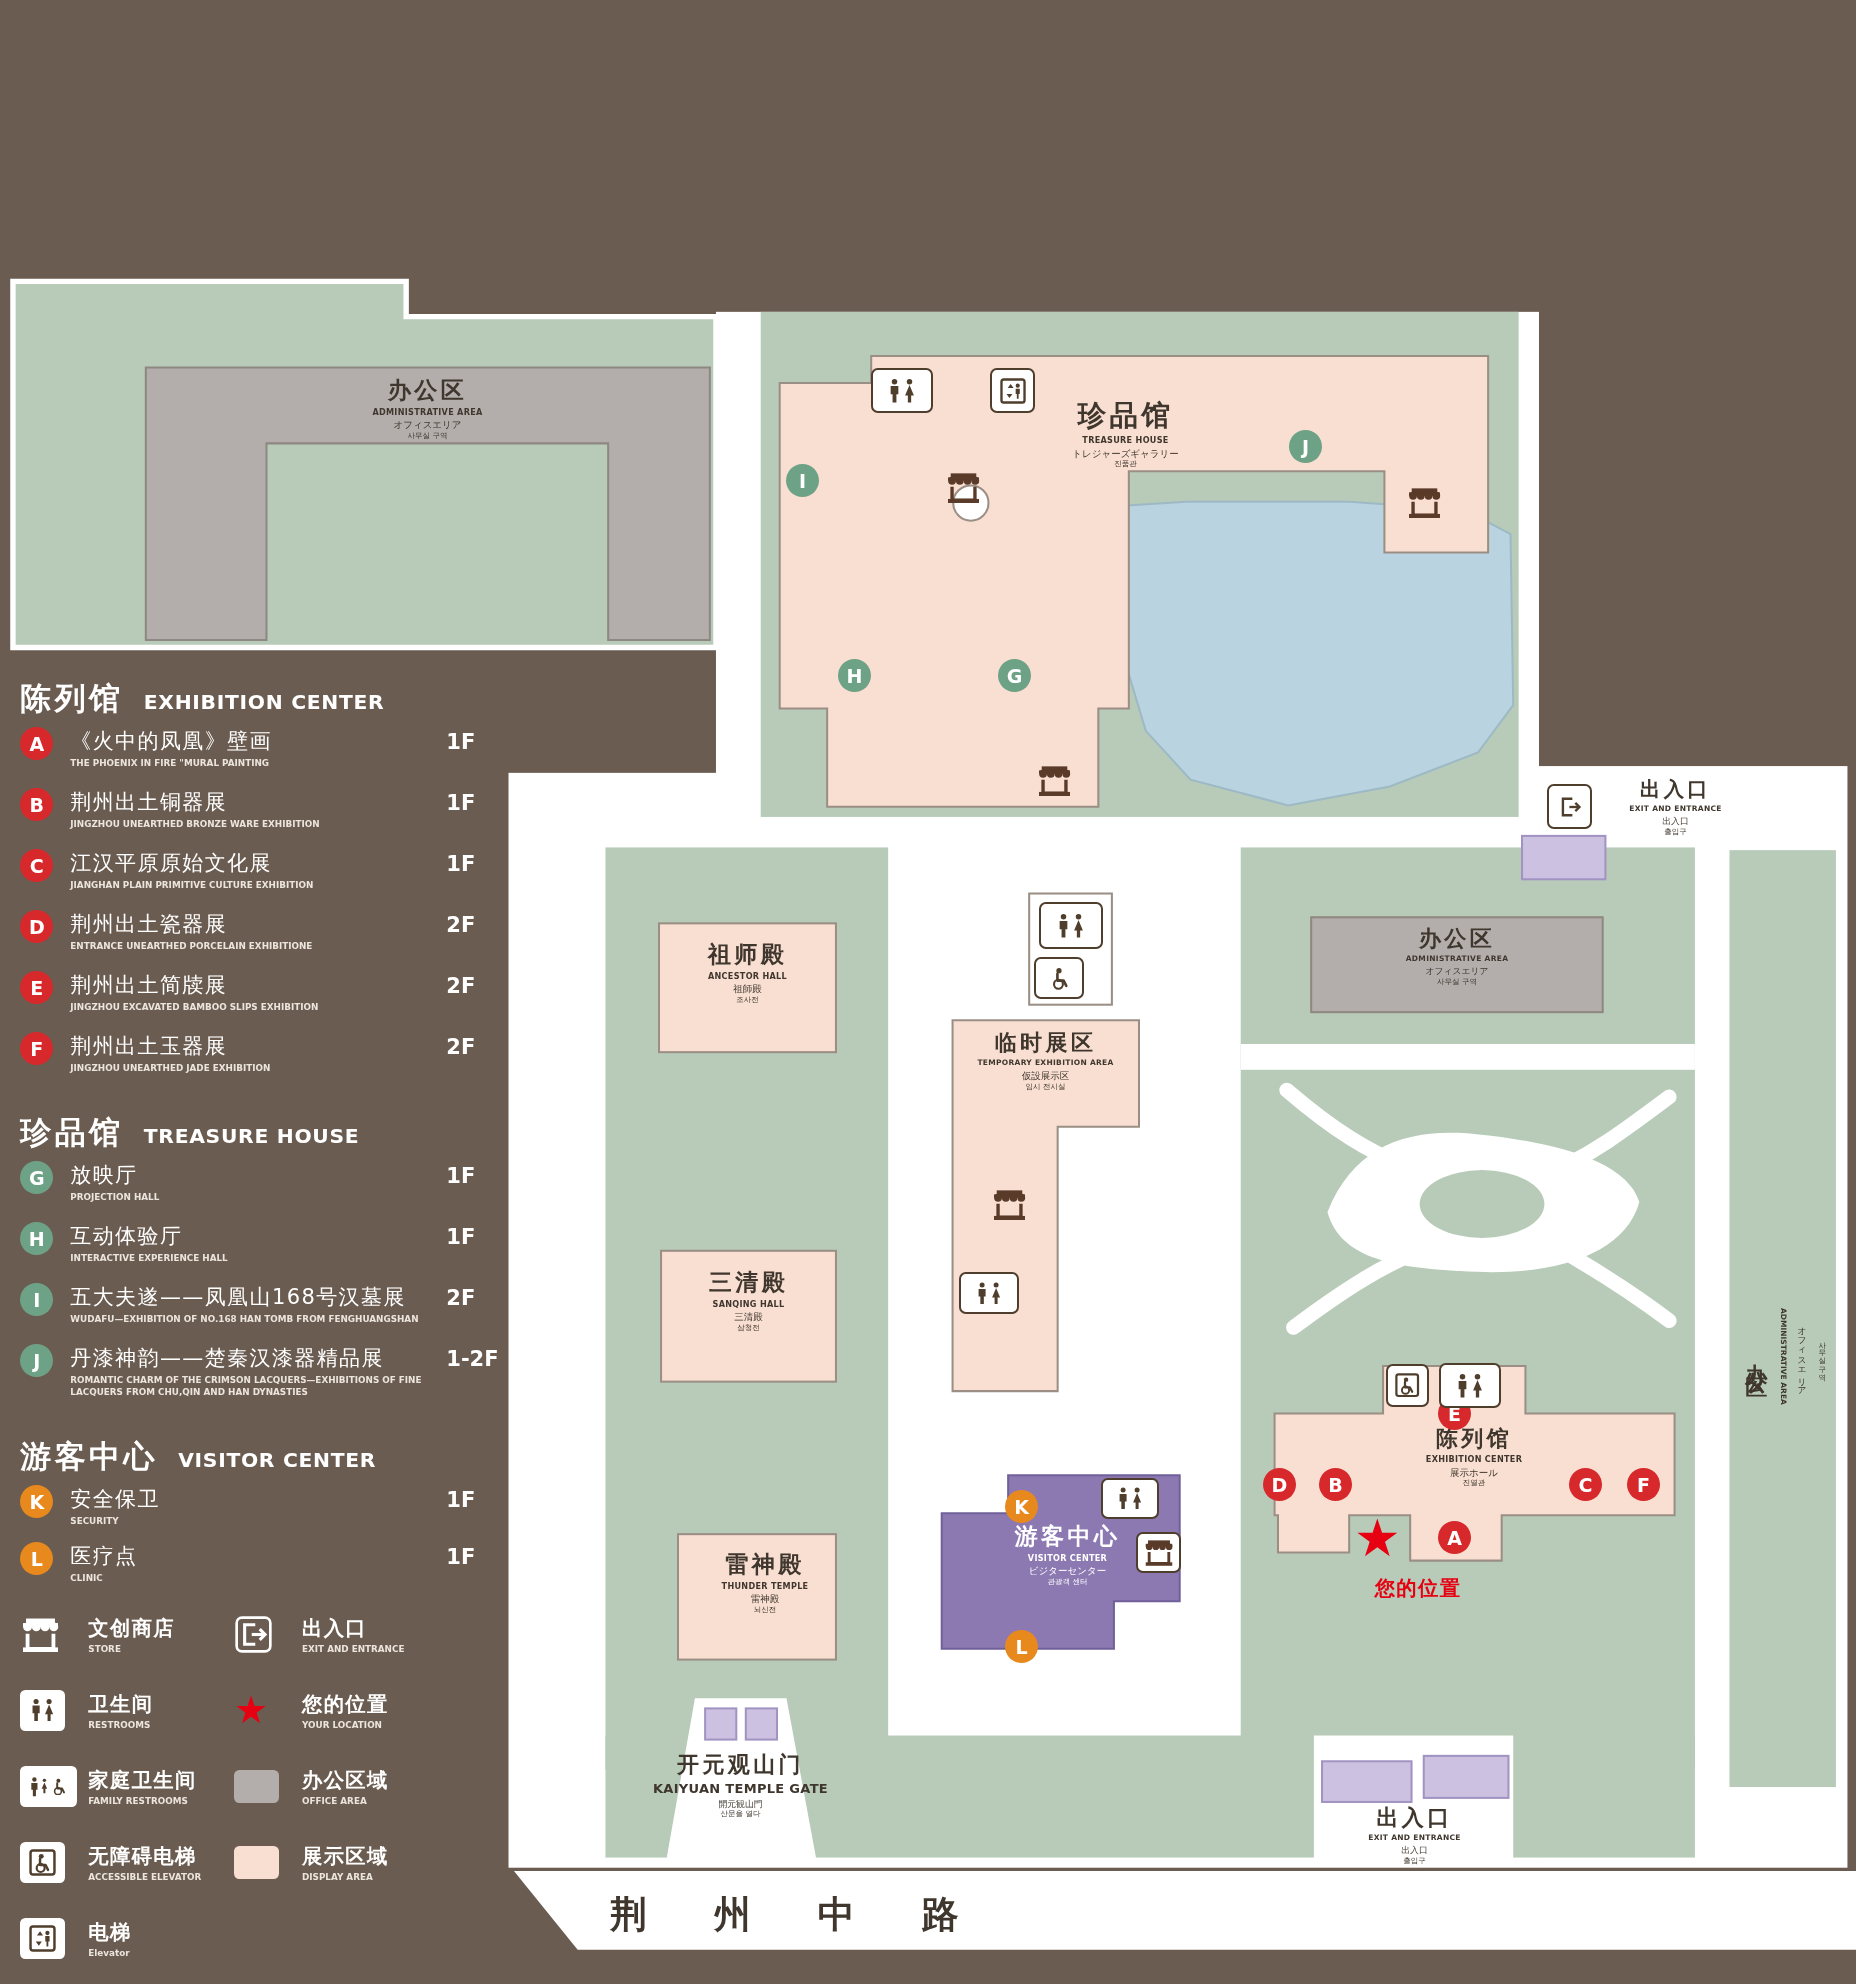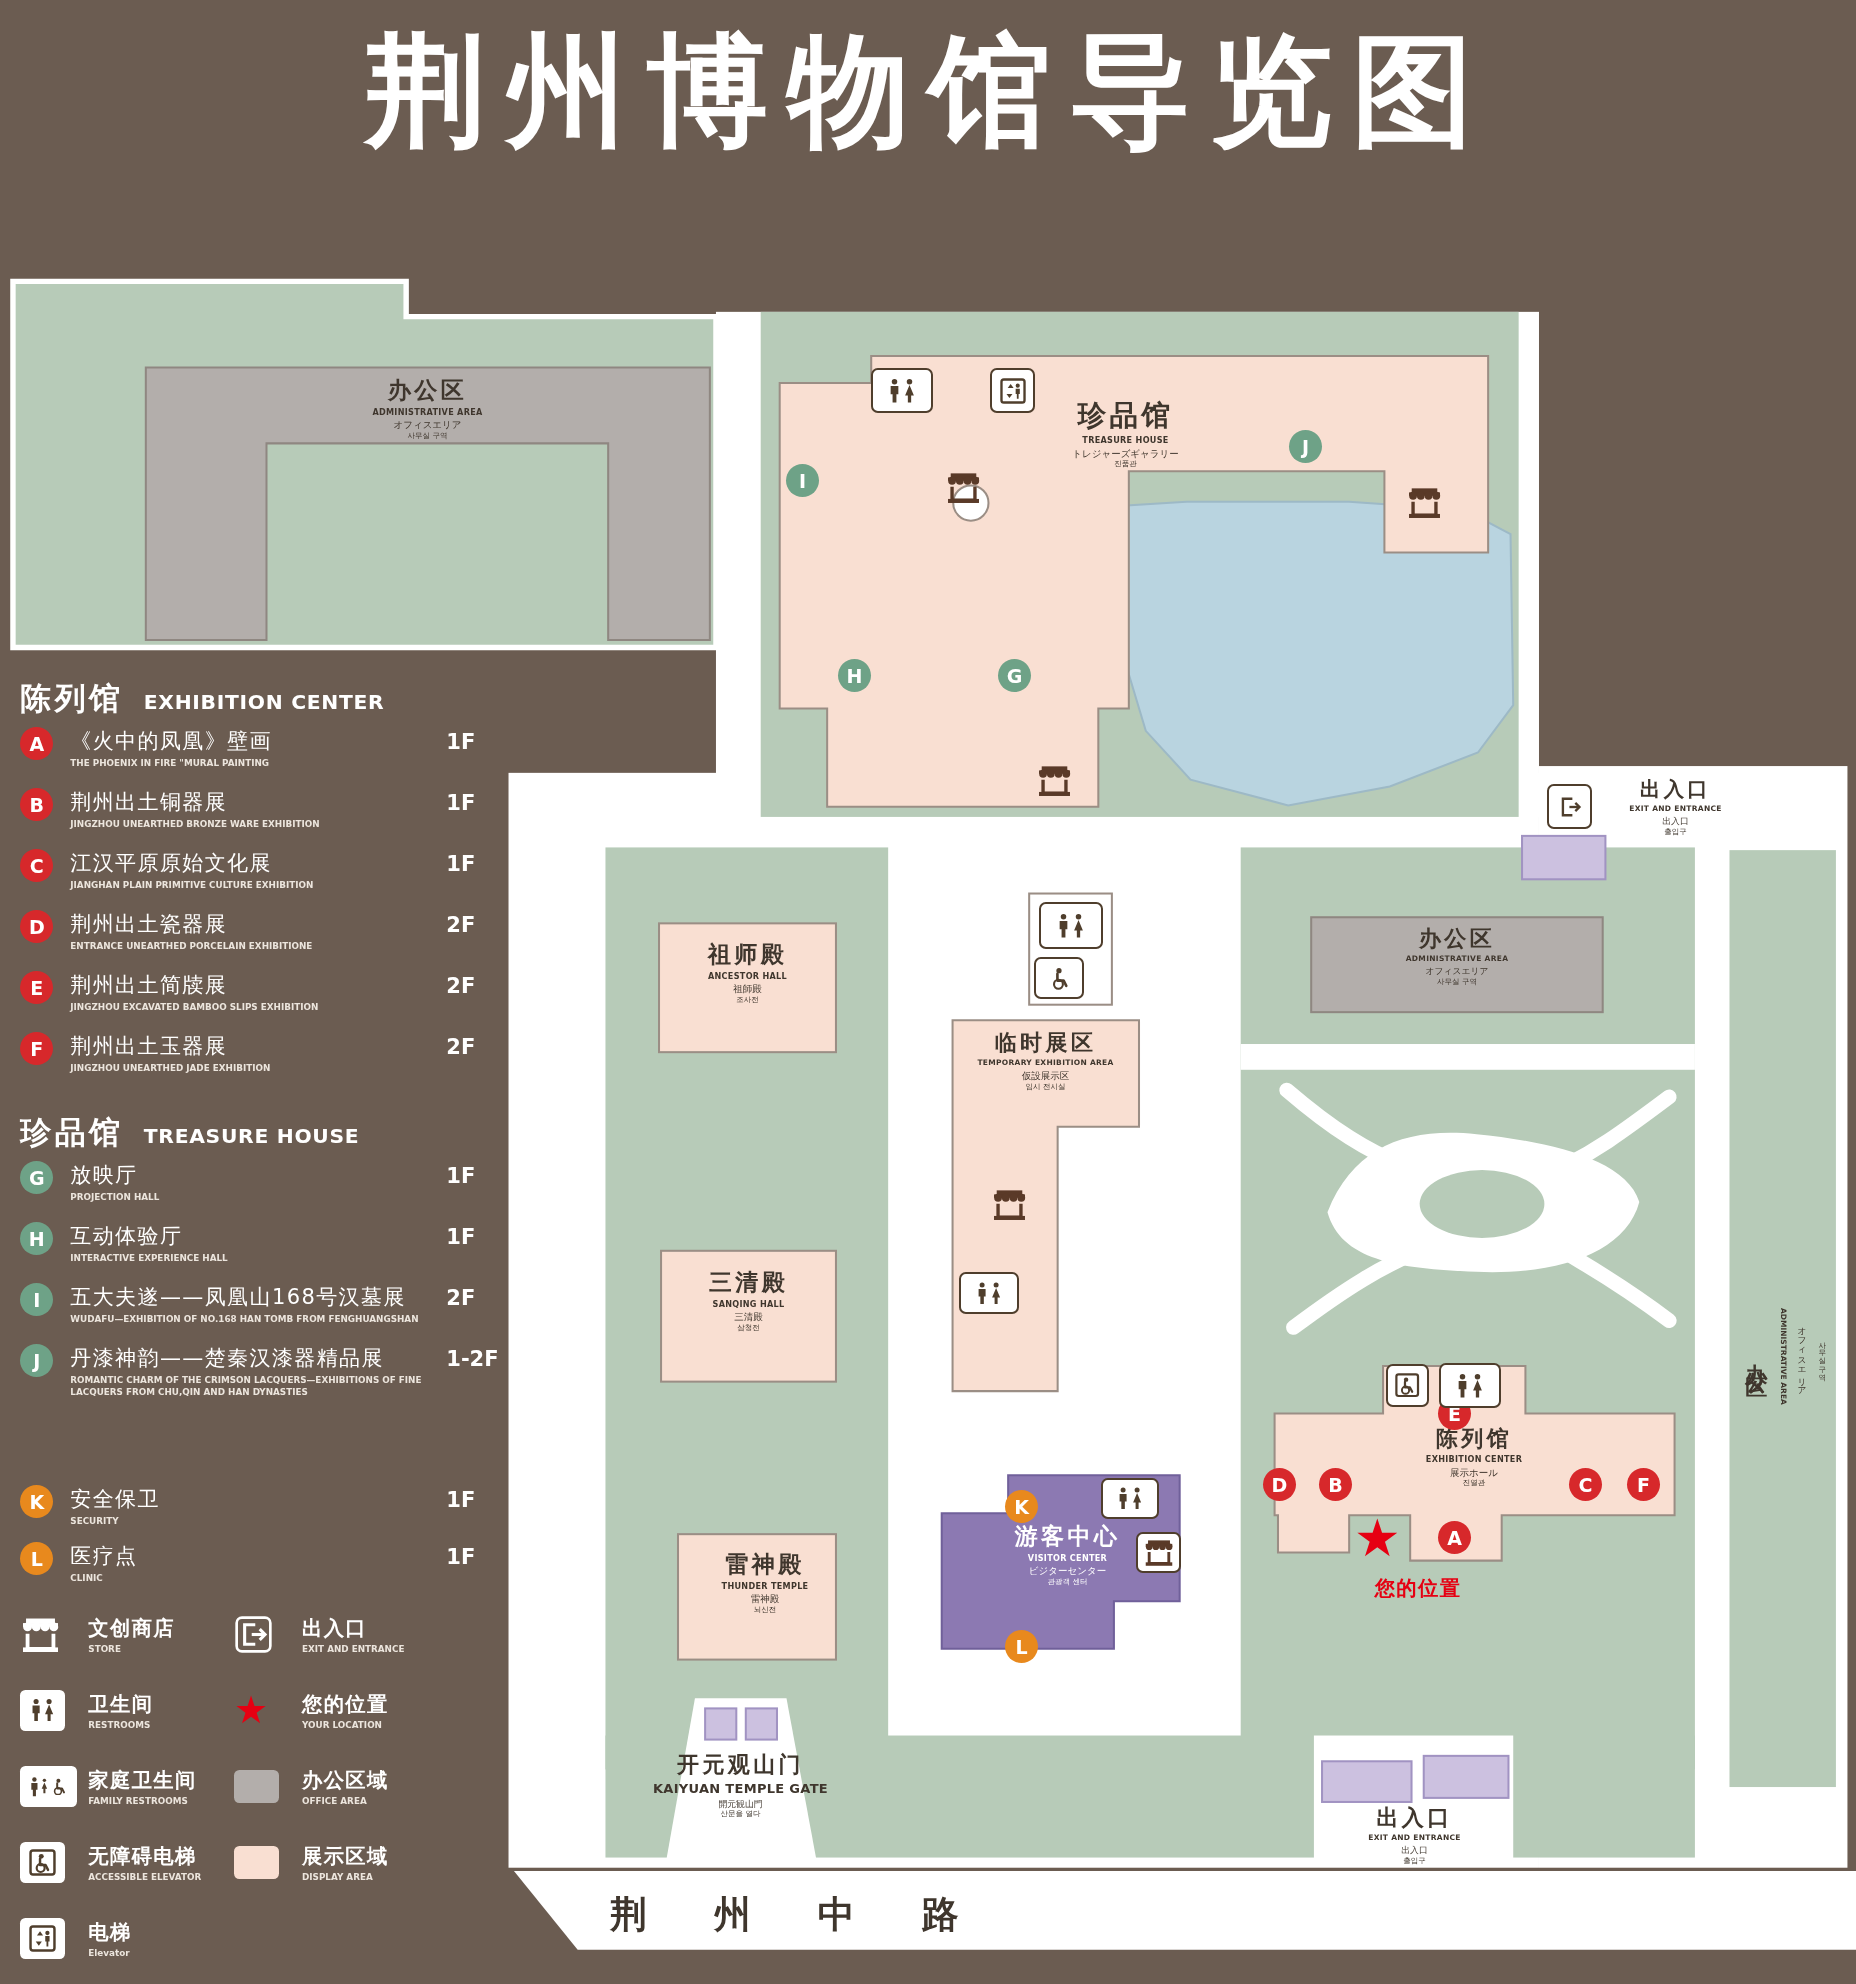--- a/index.html
+++ b/index.html
@@ -69,21 +69,20 @@
               color:#3f362d;font-size:37px;font-weight:bold;letter-spacing:27px;}
   .loc-star{position:absolute;left:1354px;top:1512px;font-size:52px;color:#e60012;line-height:1;}
   .loc-text{position:absolute;left:1330px;top:1574px;width:176px;text-align:center;
             color:#e60012;font-size:20.3px;font-weight:bold;letter-spacing:1.4px;}
 </style>
 </head>
 <body>
 
 <div class="stage">
 
-  <div class="title-cn">荆州博物馆导览图</div>
 
   <svg class="abs" style="left:0;top:0" width="1857" height="1985" viewBox="0 0 2739 2928">
 
     <rect x="1056" y="460" width="1214" height="745" fill="#ffffff"></rect>
     <rect x="750" y="1140" width="1520" height="1615" fill="#ffffff"></rect>
     <rect x="2270" y="1130" width="455" height="1625" fill="#ffffff"></rect>
 
     <polygon points="19,415 599,415 599,467 1056,467 1056,955 19,955" fill="#b7cbb8" stroke="#ffffff" stroke-width="8"></polygon>
     <rect x="1122" y="460" width="1118" height="745" fill="#b7cbb8"></rect>
     <rect x="893" y="1250" width="417" height="1360" fill="#b7cbb8"></rect>
@@ -452,20 +451,23 @@
     <span class="i-en">WUDAFU—EXHIBITION OF NO.168 HAN TOMB FROM FENGHUANGSHAN</span>
     <span class="i-fl">2F</span>
   </div>
   <div class="item" style="top:1344px">
     <span class="circ m-green">J</span>
     <span class="i-cn">丹漆神韵——楚秦汉漆器精品展</span>
     <span class="i-en">ROMANTIC CHARM OF THE CRIMSON LACQUERS—EXHIBITIONS OF FINE LACQUERS FROM CHU,QIN AND HAN DYNASTIES</span>
     <span class="i-fl">1-2F</span>
   </div>
 
+  <div class="sec-title" style="top:1436px">
+    <span class="st-cn">游客中心</span><span class="st-en">VISITOR CENTER</span>
+  </div>
 
   <div class="item" style="top:1485px">
     <span class="circ m-orange">K</span>
     <span class="i-cn">安全保卫</span>
     <span class="i-en">SECURITY</span>
     <span class="i-fl">1F</span>
   </div>
   <div class="item" style="top:1542px">
     <span class="circ m-orange">L</span>
     <span class="i-cn">医疗点</span>

